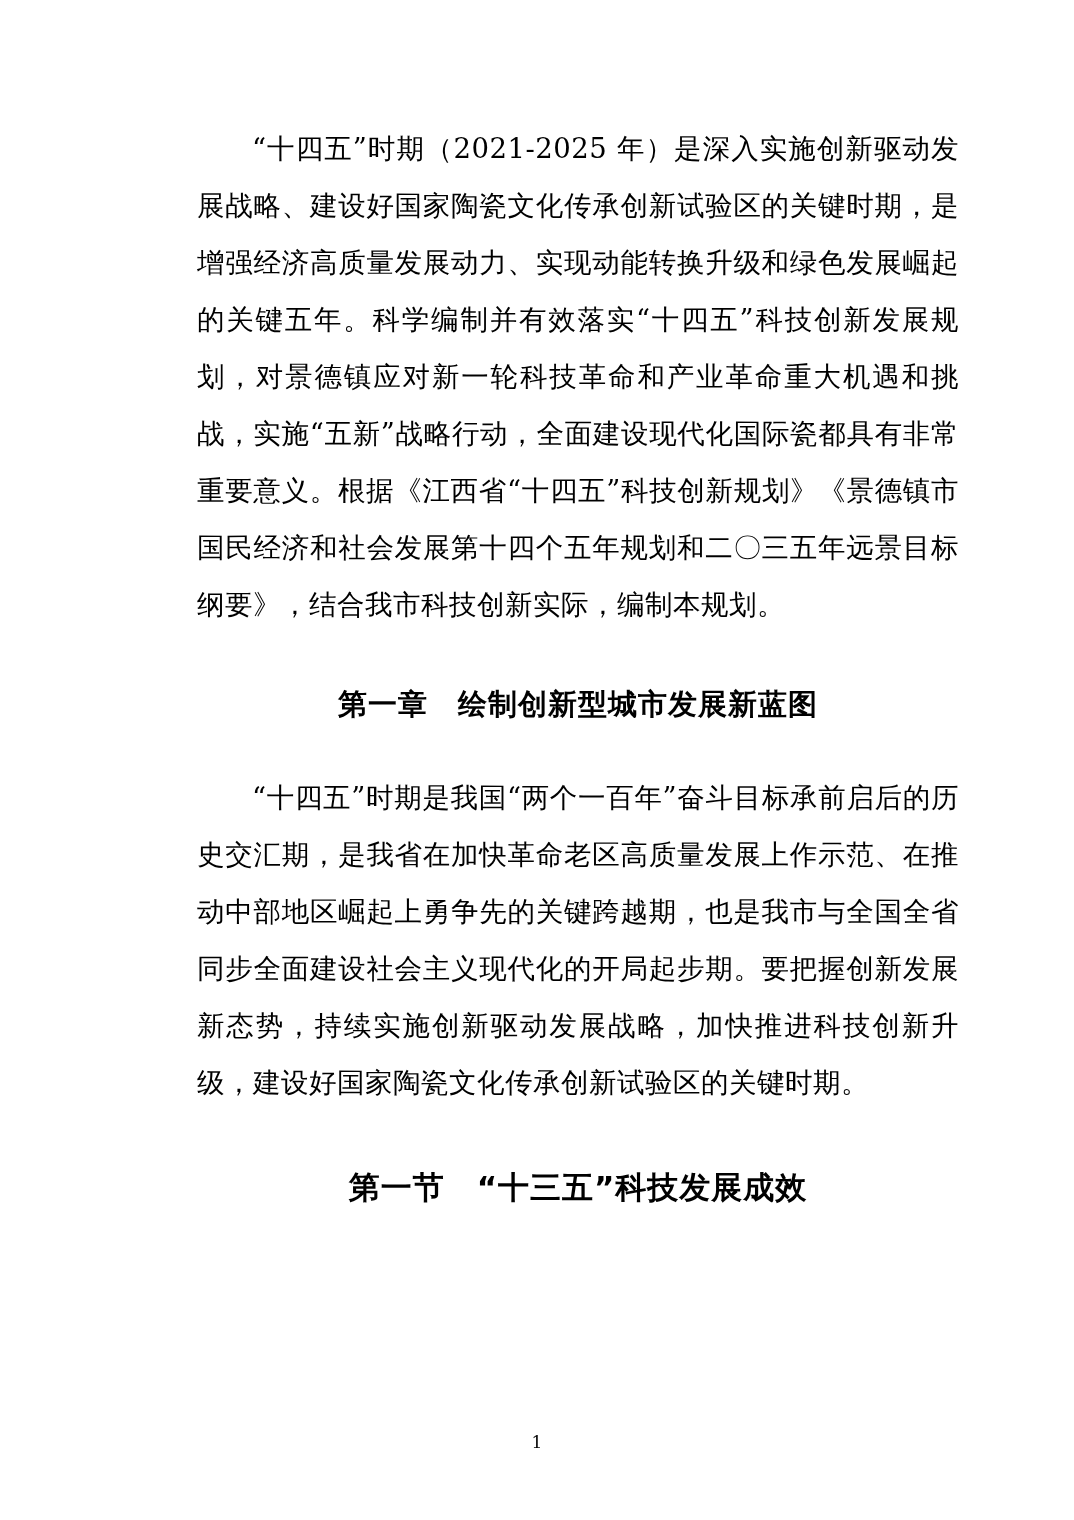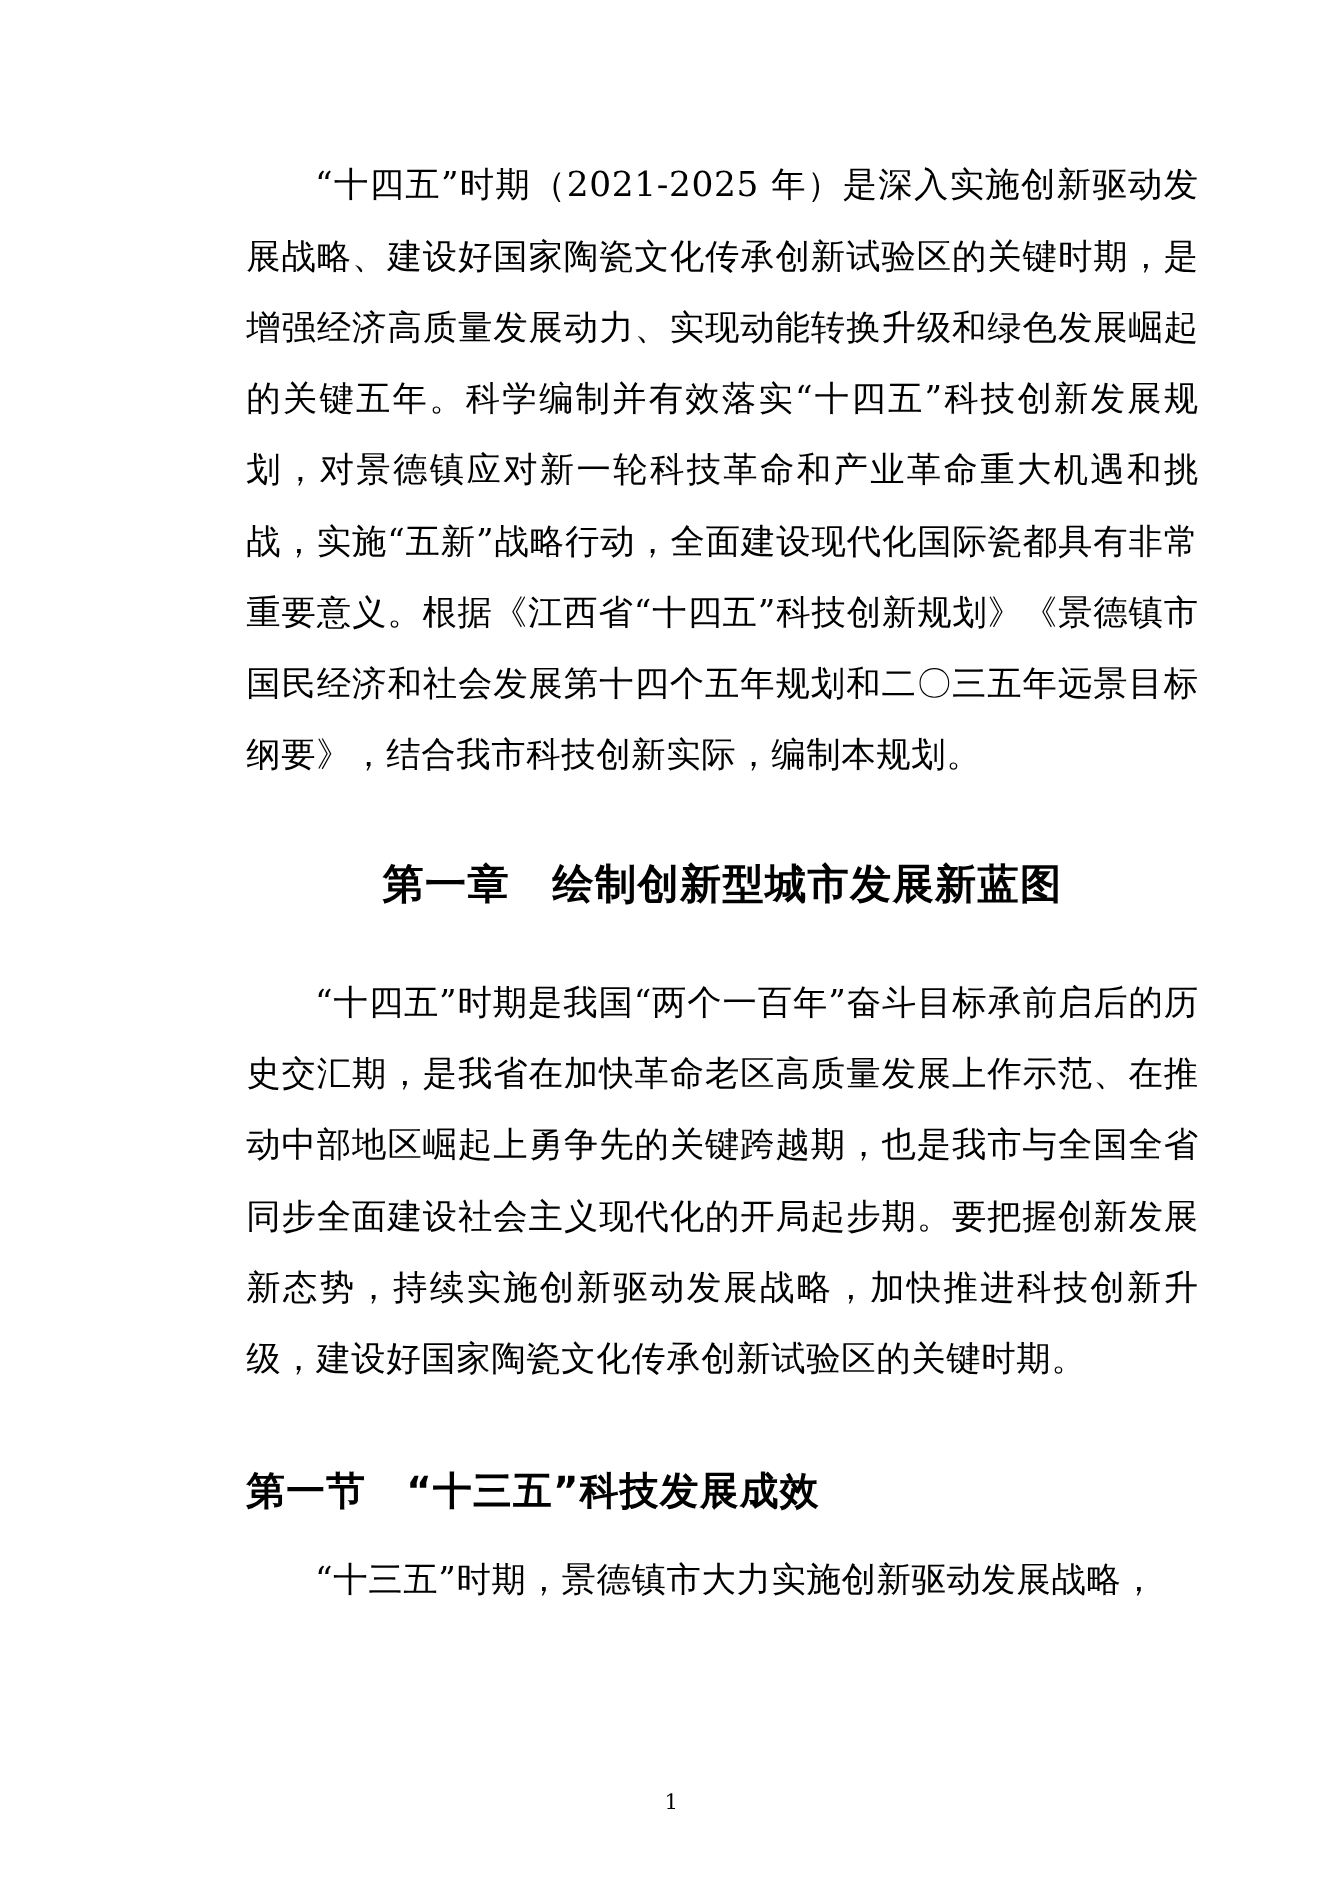--- a/index.html
+++ b/index.html
@@ -28,31 +28,32 @@
     font-size: 27.5px;
     line-height: 57px;
     text-align: justify;
     text-justify: inter-ideograph;
     text-indent: 2em;
     letter-spacing: 0.5px;
     margin: 0;
   }
   .chapter-title {
     font-family: "DejaVu Sans", "Liberation Sans", sans-serif;
-    font-size: 33px;
+    font-size: 29px;
     font-weight: bold;
     text-align: center;
     letter-spacing: 1px;
     margin: 0;
     padding: 52px 0 44px 0;
   }
   .section-title {
     font-family: "DejaVu Sans", "Liberation Sans", sans-serif;
     font-size: 31px;
     font-weight: bold;
+    text-align: center;
     letter-spacing: 1px;
     margin: 0;
     padding: 56px 0 22px 0;
   }
   .page-number {
     position: absolute;
     left: 0;
     right: 0;
     bottom: 68px;
     text-align: center;
@@ -69,19 +70,18 @@
   <div class="content">
 
     <p class="para">“十四五”时期（2021-2025 年）是深入实施创新驱动发展战略、建设好国家陶瓷文化传承创新试验区的关键时期，是增强经济高质量发展动力、实现动能转换升级和绿色发展崛起的关键五年。科学编制并有效落实“十四五”科技创新发展规划，对景德镇应对新一轮科技革命和产业革命重大机遇和挑战，实施“五新”战略行动，全面建设现代化国际瓷都具有非常重要意义。根据《江西省“十四五”科技创新规划》《景德镇市国民经济和社会发展第十四个五年规划和二〇三五年远景目标纲要》，结合我市科技创新实际，编制本规划。</p>
 
     <h1 class="chapter-title">第一章　绘制创新型城市发展新蓝图</h1>
 
     <p class="para">“十四五”时期是我国“两个一百年”奋斗目标承前启后的历史交汇期，是我省在加快革命老区高质量发展上作示范、在推动中部地区崛起上勇争先的关键跨越期，也是我市与全国全省同步全面建设社会主义现代化的开局起步期。要把握创新发展新态势，持续实施创新驱动发展战略，加快推进科技创新升级，建设好国家陶瓷文化传承创新试验区的关键时期。</p>
 
     <h2 class="section-title">第一节　“十三五”科技发展成效</h2>
 
-    <p class="para">“十三五”时期，景德镇市大力实施创新驱动发展战略，</p>
 
   </div>
 
   <div class="page-number">1</div>
 
 </div>
 
 </body></html>

